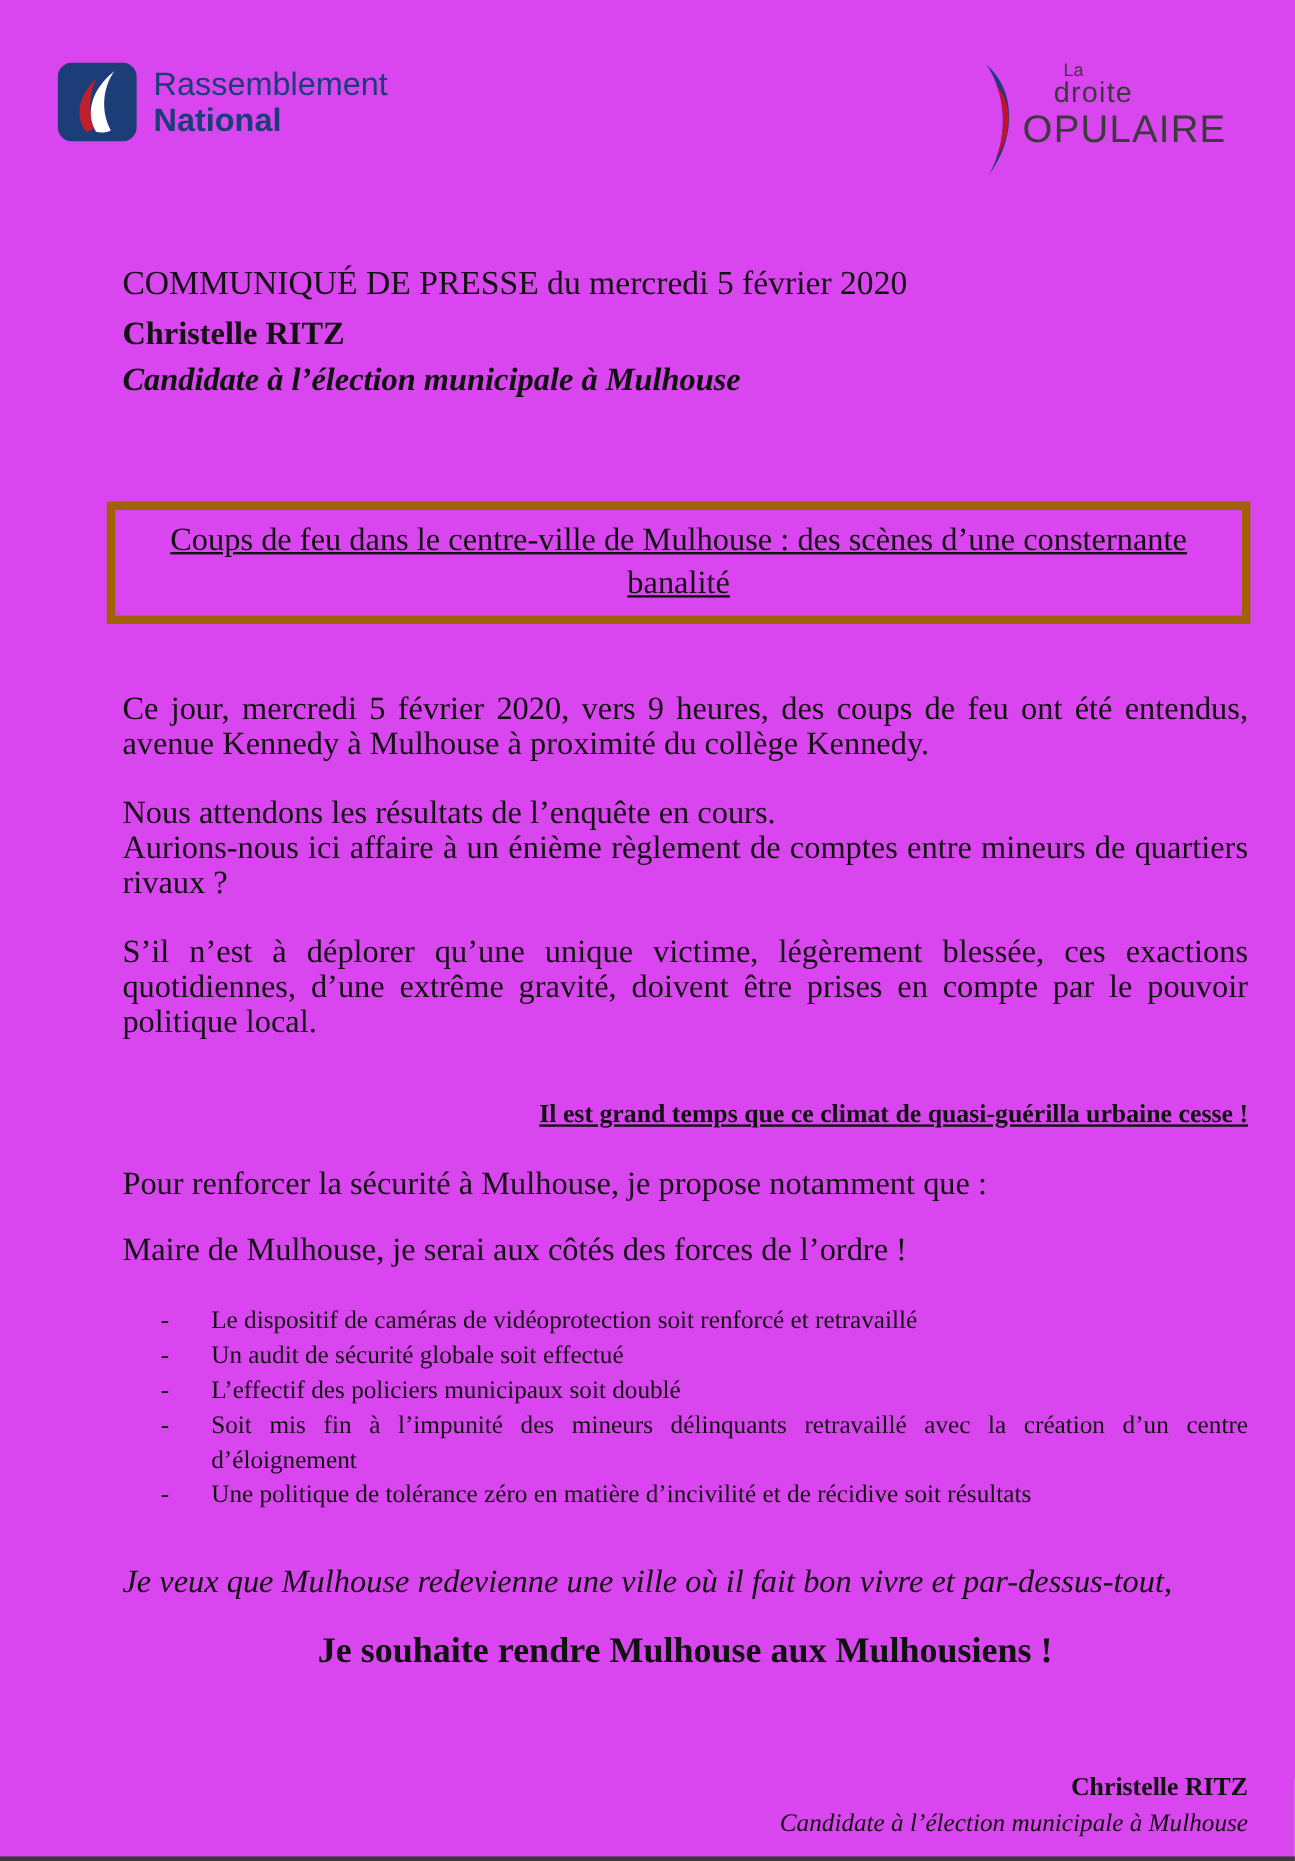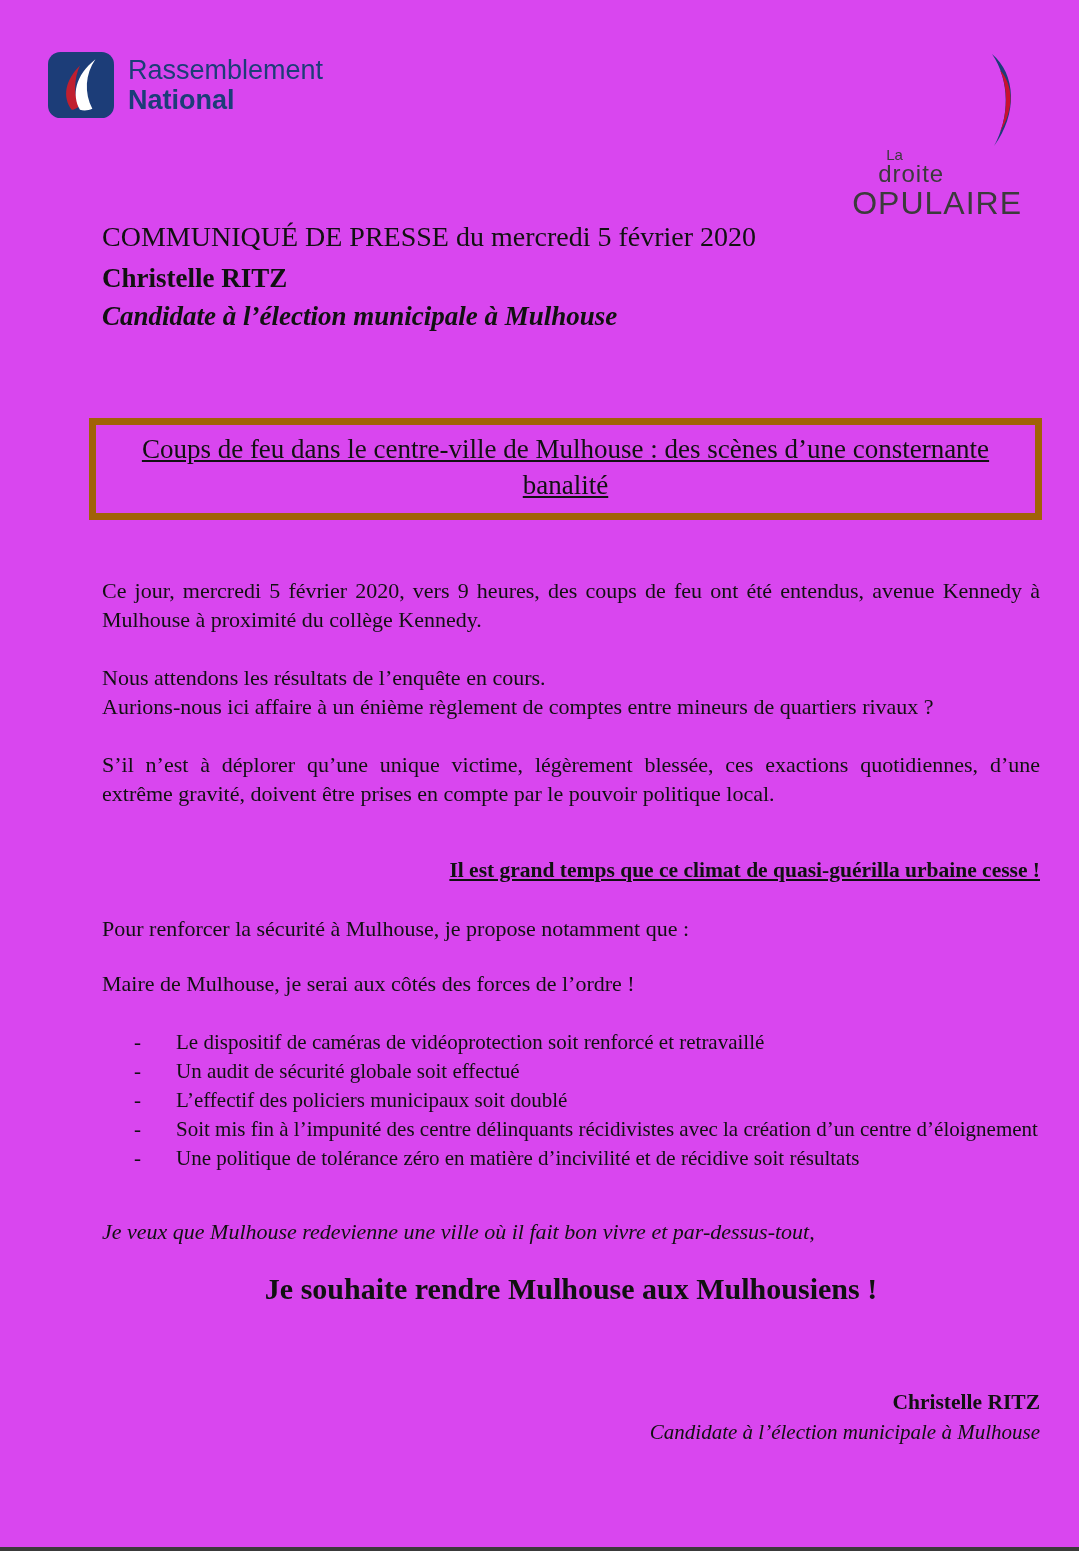--- a/index.html
+++ b/index.html
@@ -21,21 +21,21 @@
     display: flex; align-items: center; gap: 14px;
   }
   .rn-flame { width: 66px; height: 66px; }
   .rn-text { font-family: "Liberation Sans", sans-serif; color: #1c3d78; line-height: 30px; }
   .rn-line1 { font-size: 27px; font-weight: 500; }
   .rn-line2 { font-size: 27px; font-weight: 700; }
 
   .dp-logo {
     position: absolute;
     top: 52px; right: 102px;
-    display: flex; align-items: flex-end; flex-direction: column;
+    display: flex; 
   }
   .dp-flame { width: 42px; height: 96px; margin-right: -6px; }
   .dp-textcol { font-family: "Liberation Sans", sans-serif; color: #3b3b3b; }
   .dp-la { font-size: 15px; margin-left: 34px; line-height: 14px; }
   .dp-droite { font-size: 24px; margin-left: 26px; line-height: 24px; letter-spacing: 1px; }
   .dp-populaire { font-size: 32px; line-height: 34px; letter-spacing: 1px; }
 
   
   .content { padding: 218px 84px 0 57px; }
 
@@ -49,21 +49,21 @@
     margin-left: -13px;
     margin-right: -2px;
     border: 7px solid #a16207;
     padding: 6px 26px 10px 26px;
     text-align: center;
   }
   .headline-box span {
     font-size: 27px; line-height: 36px; text-decoration: underline;
   }
 
-  .para { font-size: 22px; line-height: 29px; text-align: justify; }
+  .para { font-size: 27px; line-height: 29px; text-align: justify; }
   .p1 { margin-top: 56px; }
   .p2 { margin-top: 29px; }
   .p3 { margin-top: 29px; }
   .p4 { margin-top: 26px; }
   .p5 { margin-top: 29px; }
   .p6 { margin-top: 44px; font-style: italic; }
 
   .callout1 {
     margin-top: 48px;
     text-align: right;
@@ -155,21 +155,21 @@
       <div class="bullet">
         <span class="dash">-</span>
         <span class="btext">Un audit de sécurité globale soit effectué</span>
       </div>
       <div class="bullet">
         <span class="dash">-</span>
         <span class="btext">L’effectif des policiers municipaux soit doublé</span>
       </div>
       <div class="bullet">
         <span class="dash">-</span>
-        <span class="btext">Soit mis fin à l’impunité des centre délinquants récidivistes avec la création d’un centre d’éloignement</span>
+        <span class="btext">Soit mis fin à l’impunité des mineurs délinquants retravaillé avec la création d’un centre d’éloignement</span>
       </div>
       <div class="bullet">
         <span class="dash">-</span>
         <span class="btext">Une politique de tolérance zéro en matière d’incivilité et de récidive soit résultats</span>
       </div>
     </div>
 
     <div class="para p6">Je veux que Mulhouse redevienne une ville où il fait bon vivre et par-dessus-tout,</div>
 
     <div class="callout2">Je souhaite rendre Mulhouse aux Mulhousiens !</div>

